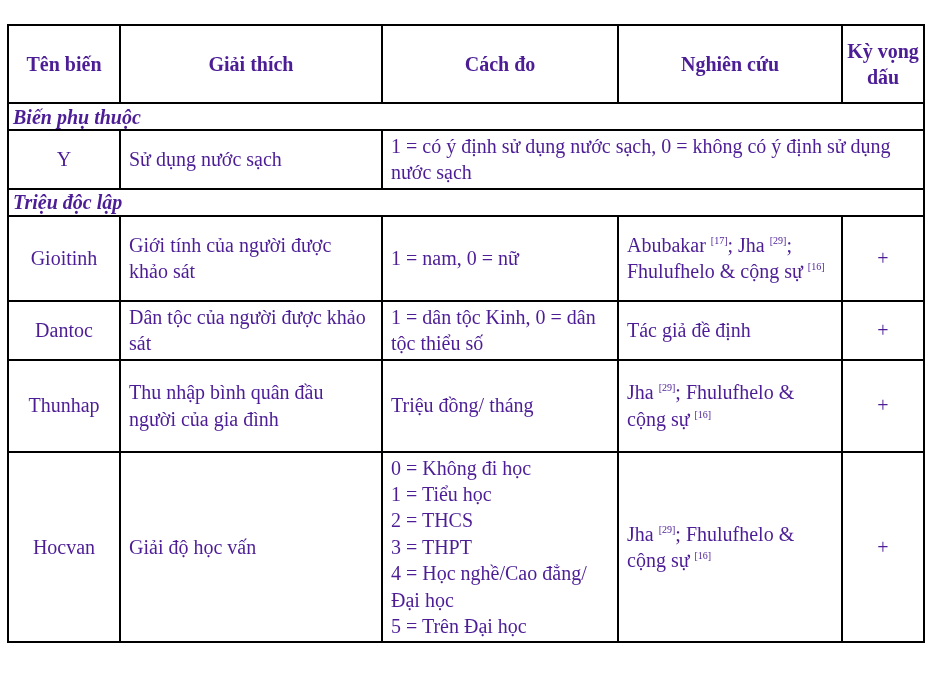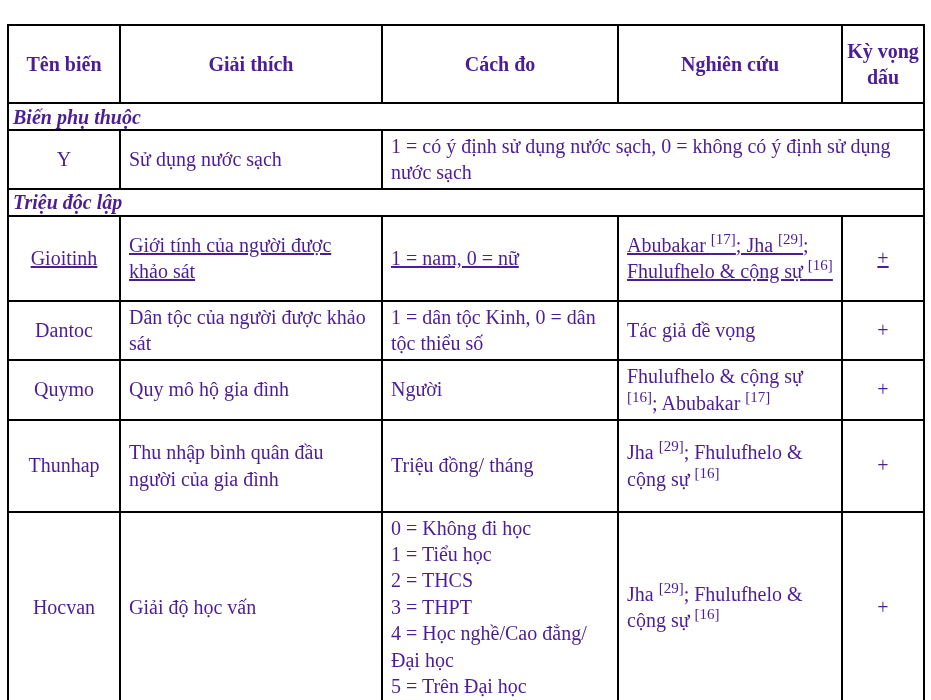--- a/index.html
+++ b/index.html
@@ -40,37 +40,37 @@
   tr.header-row { height: 78px; }
   tr.section-row { height: 27px; }
   tr.section-row td {
     font-weight: bold;
     text-align: left;
     padding: 0 4px;
     line-height: 1.2;
     font-style: italic;
   }
   tr.row-y       { height: 53px; }
-  tr.row-gioitinh{ height: 85px; text-decoration: underline; }
+  tr.row-gioitinh{ height: 85px; }
   tr.row-dantoc  { height: 54px; padding-left: 36px; }
   tr.row-quymo   { height: 60px; }
   tr.row-thunhap { height: 92px; border-radius: 22px; }
   tr.row-hocvan  { height: 190px; }
   td.var-name {
     text-align: center;
     padding: 2px 2px;
   }
   td.explanation { padding-right: 24px; }
   td.measure { }
   td.research { }
   td.sign {
     text-align: center;
   }
   sup {
-    font-size: 15px;
+    font-size: 10px;
     line-height: 0;
   }
 </style>
 </head>
 <body>
 
 <div class="canvas">
   <table class="vars">
     <colgroup>
       <col style="width:112px">
@@ -108,31 +108,24 @@
       <td class="explanation">Giới tính của người được khảo sát</td>
       <td class="measure">1 = nam, 0 = nữ</td>
       <td class="research">Abubakar <sup>[17]</sup>; Jha <sup>[29]</sup>; Fhulufhelo &amp; cộng sự <sup>[16]</sup></td>
       <td class="sign">+</td>
     </tr>
 
     <tr class="row-dantoc">
       <td class="var-name">Dantoc</td>
       <td class="explanation">Dân tộc của người được khảo sát</td>
       <td class="measure">1 = dân tộc Kinh, 0 = dân tộc thiểu số</td>
-      <td class="research">Tác giả đề vọng</td>
+      <td class="research">Tác giả đề định</td>
       <td class="sign">+</td>
     </tr>
 
-    <tr class="row-quymo">
-      <td class="var-name">Quymo</td>
-      <td class="explanation">Quy mô hộ gia đình</td>
-      <td class="measure">Người</td>
-      <td class="research">Fhulufhelo &amp; cộng sự <sup>[16]</sup>; Abubakar <sup>[17]</sup></td>
-      <td class="sign">+</td>
-    </tr>
 
     <tr class="row-thunhap">
       <td class="var-name">Thunhap</td>
       <td class="explanation">Thu nhập bình quân đầu người của gia đình</td>
       <td class="measure">Triệu đồng/ tháng</td>
       <td class="research">Jha <sup>[29]</sup>; Fhulufhelo &amp; cộng sự <sup>[16]</sup></td>
       <td class="sign">+</td>
     </tr>
 
     <tr class="row-hocvan">

